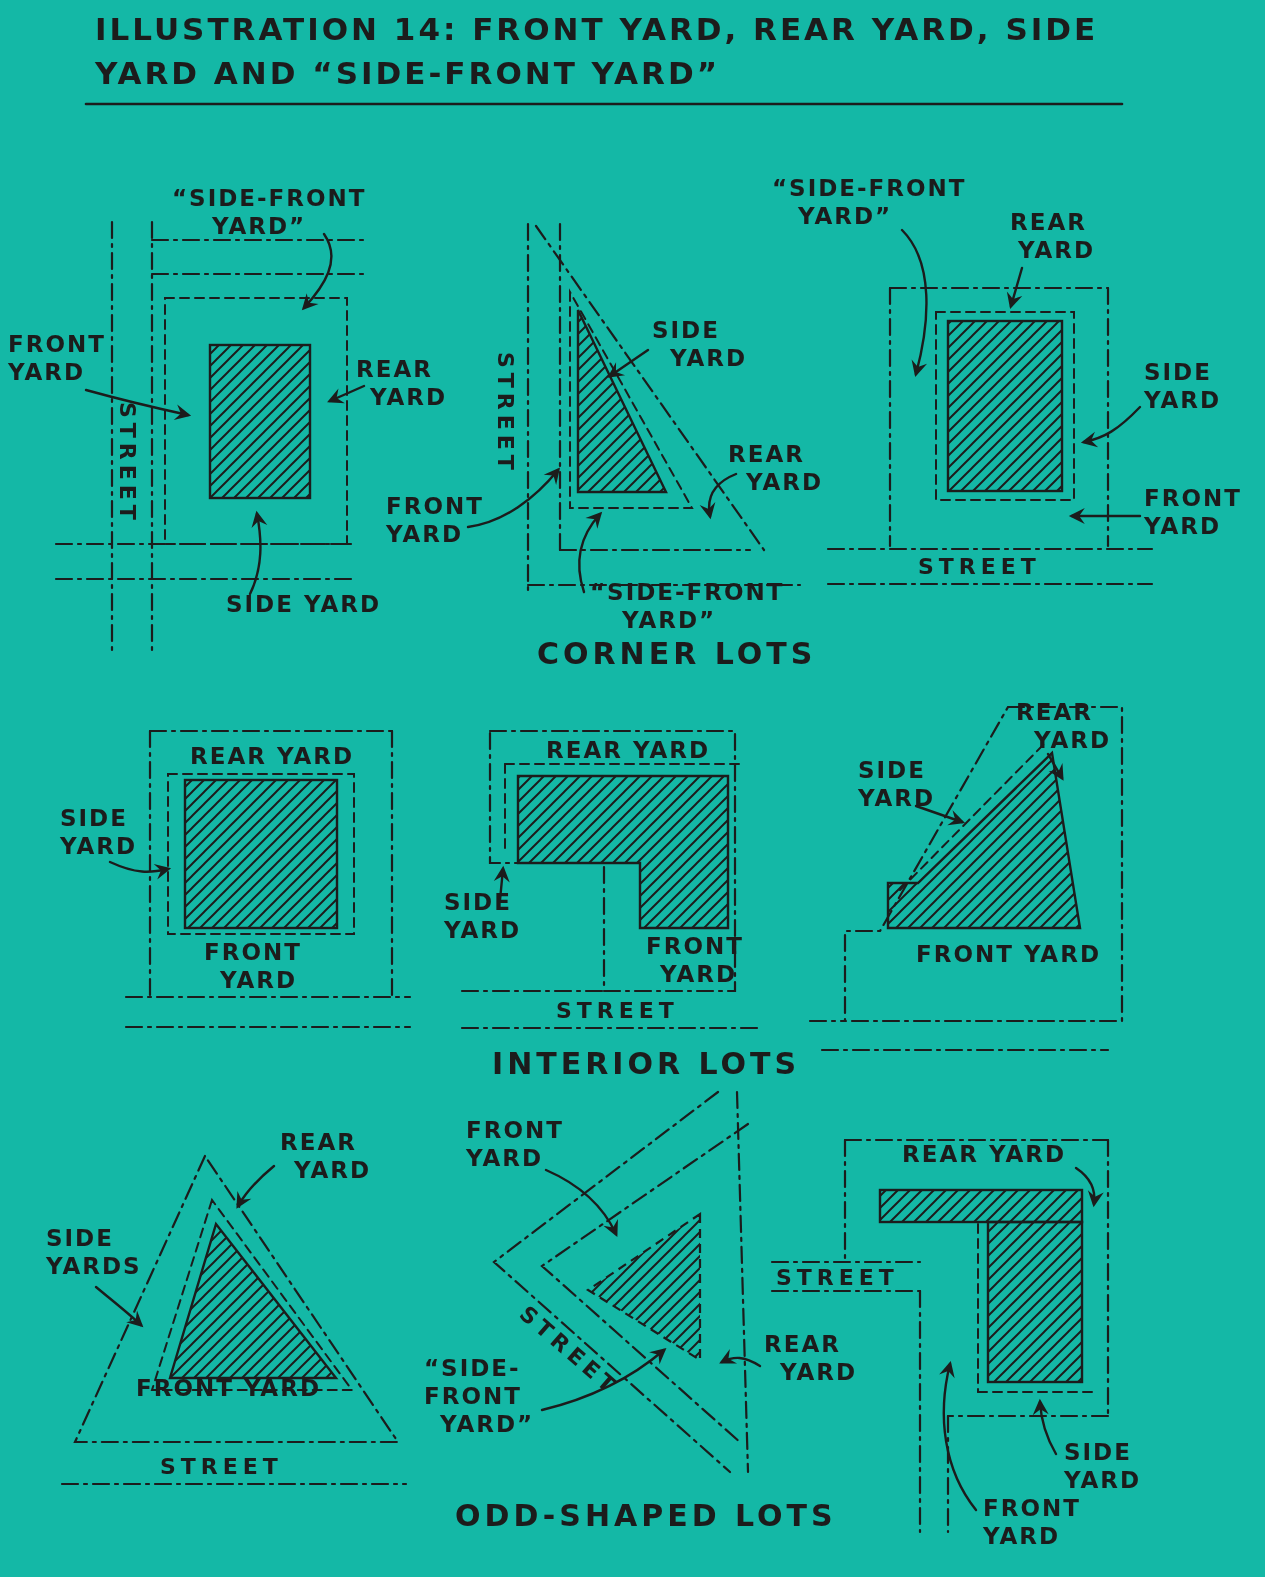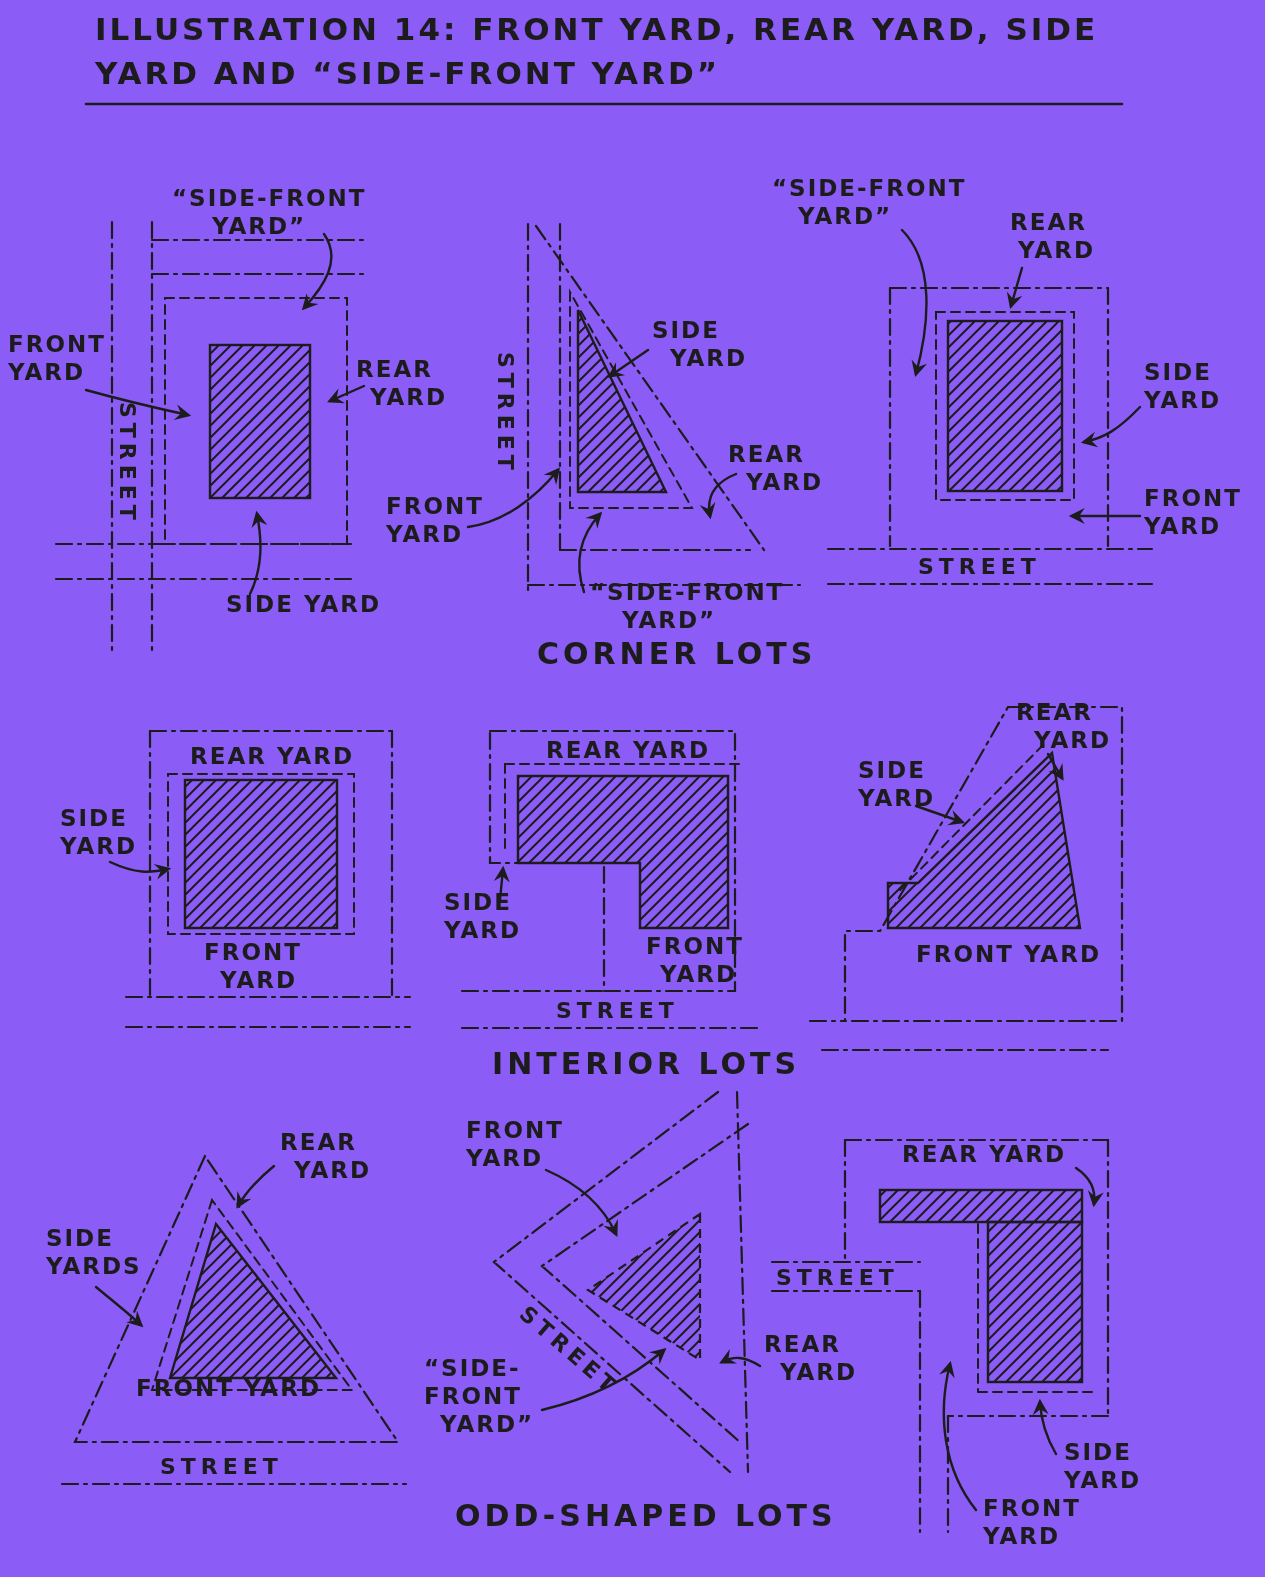--- a/index.html
+++ b/index.html
@@ -1,16 +1,16 @@
 <!DOCTYPE html>
 <html><head>
 <meta charset="utf-8">
 <style>
   html,body{margin:0;padding:0;background:#ffffff;}
-  .page{width:1265px;height:1577px;background:#8b5cf6;position:relative;}
+  .page{width:1265px;height:1577px;background:#14b8a6;position:relative;}
   svg{display:block;}
   .cl{stroke:#1c1c1c;stroke-width:2.2;fill:none;stroke-dasharray:16 6 3 6;stroke-linecap:round;}
   .ds{stroke:#1c1c1c;stroke-width:2;fill:none;stroke-dasharray:9 6;stroke-linecap:round;}
   .sol{stroke:#1c1c1c;stroke-width:2.6;fill:none;stroke-linecap:round;}
   .bld{stroke:#1c1c1c;stroke-width:2.4;fill:url(#hatch);}
   .bld-d{stroke:#1c1c1c;stroke-width:2.2;fill:url(#hatch);stroke-dasharray:9 6;}
   .arr{stroke:#1c1c1c;stroke-width:2.4;fill:none;stroke-linecap:round;}
   text{font-family:"DejaVu Sans","Liberation Sans",sans-serif;font-weight:bold;fill:#1c1c1c;}
   .ttl{font-size:31px;letter-spacing:3px;}
   .lbl{font-size:23px;letter-spacing:2px;}

